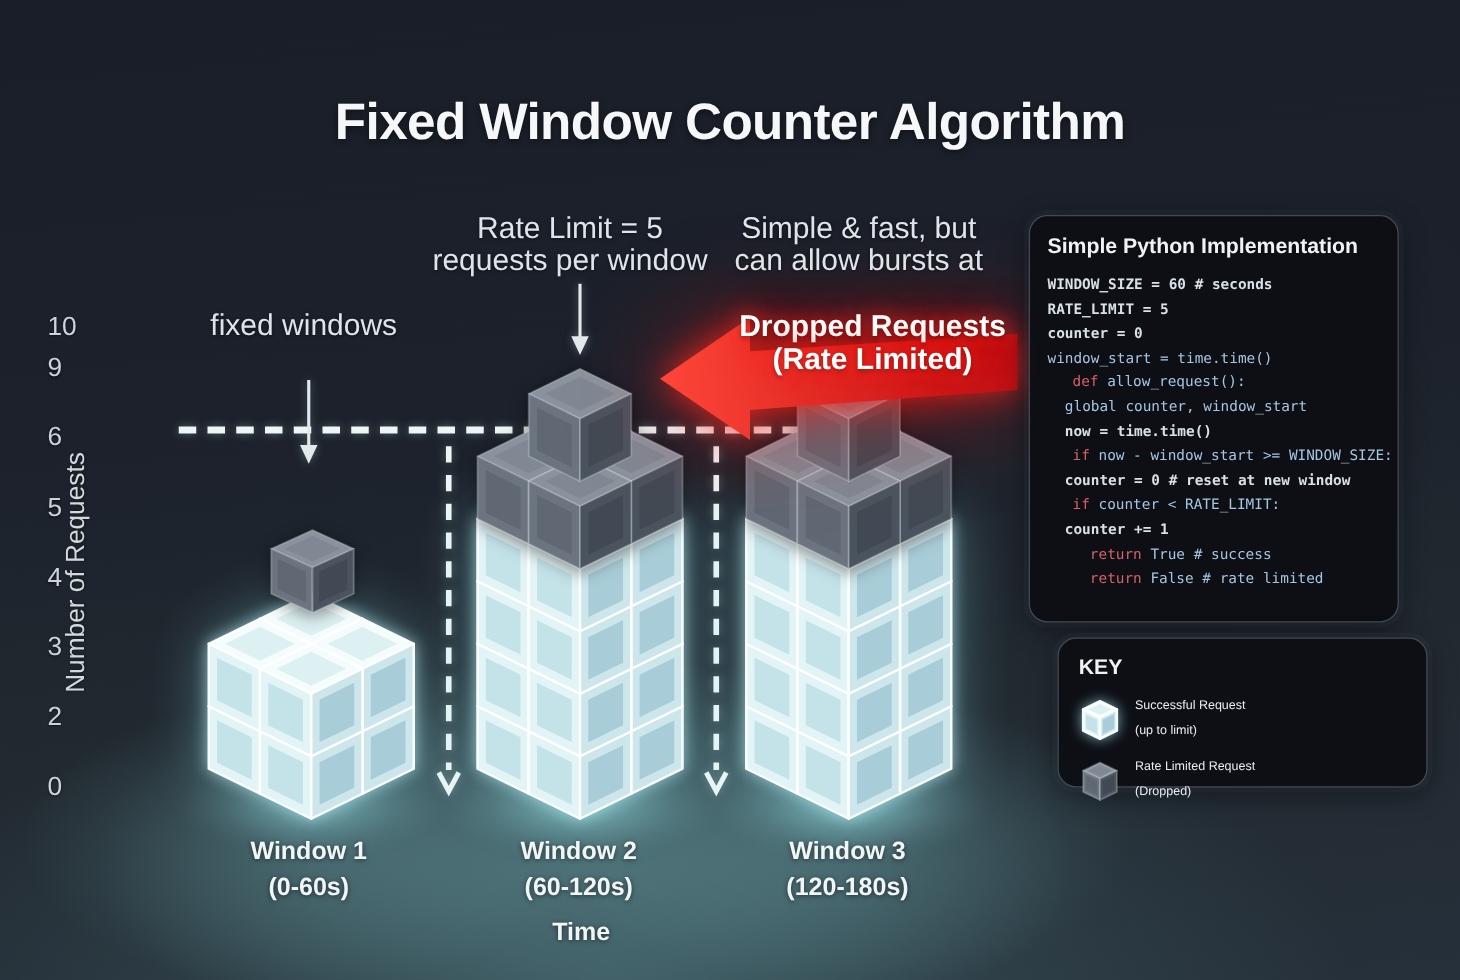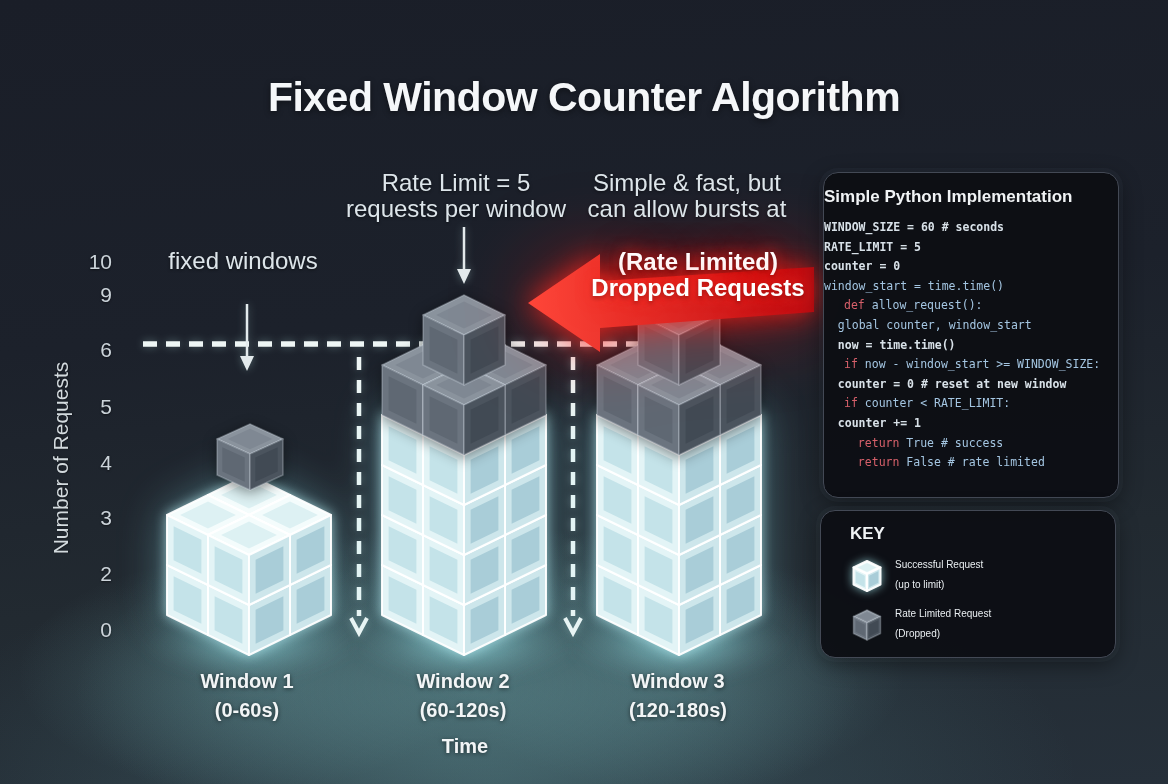--- a/index.html
+++ b/index.html
@@ -17,42 +17,42 @@
   svg.layer{position:absolute;left:0;top:0;width:1168px;height:784px;pointer-events:none;}
   .title{
     left:0;top:74px;width:1168px;text-align:center;
     font-size:41px;font-weight:bold;color:#f5f7f9;letter-spacing:-0.5px;
     text-shadow:0 2px 6px rgba(0,0,0,0.45);
   }
   .ann{ text-align:center;font-size:24px;line-height:26px;color:#dde5ea;
         text-shadow:0 1px 3px rgba(0,0,0,0.5);}
   .ann.bold{font-weight:bold;color:#ffffff;}
   .ann-dropped{text-shadow:0 0 16px rgba(255,55,45,0.95),0 0 34px rgba(255,0,0,0.55),0 2px 4px rgba(0,0,0,0.4);}
-  .ytick{width:74px;text-align:right;font-size:21px;line-height:24px;color:#ccd4da;
+  .ytick{width:74px;text-align:left;font-size:21px;line-height:24px;color:#ccd4da;
          text-shadow:0 1px 2px rgba(0,0,0,0.5);}
   .yaxis-title{
     left:-67px;top:444px;width:260px;height:28px;text-align:center;
     transform:rotate(-90deg);font-size:21px;color:#d3dade;
     text-shadow:0 1px 2px rgba(0,0,0,0.5);
   }
   .winlabel{width:224px;text-align:center;font-size:20px;font-weight:600;line-height:29px;
             color:#f2f5f6;text-shadow:0 1px 4px rgba(0,0,0,0.55);}
   .time-label{left:405px;top:735px;width:120px;text-align:center;font-size:20px;
               font-weight:bold;color:#f2f5f6;text-shadow:0 1px 4px rgba(0,0,0,0.55);}
   .panel{
     background:rgba(13,15,20,0.96);border:1px solid #434955;border-radius:15px;
     box-shadow:0 0 0 4px rgba(140,150,170,0.05), 0 6px 22px rgba(0,0,0,0.45);
     box-sizing:border-box;
   }
-  #code-panel{left:823px;top:172px;width:296px;height:326px;padding:14px 0;}
+  #code-panel{left:823px;top:172px;width:296px;height:326px;padding:14px 14px;}
   .panel-title{font-size:17px;font-weight:bold;color:#f0f3f5;margin-bottom:11px;}
   .codebox{font-family:"DejaVu Sans Mono","Liberation Mono",monospace;font-size:11.5px;
            line-height:19.6px;white-space:pre;}
   .codebox .w{color:#d8e1e8;font-weight:bold;} .codebox .b{color:#a4c6e2;} .codebox .k{color:#d6606a;margin-left:20px;}
-  #key-panel{left:820px;top:510px;width:296px;height:148px;padding:13px 29px;}
+  #key-panel{left:846px;top:510px;width:296px;height:120px;padding:13px 16px;}
   .key-item{display:flex;align-items:flex-start;gap:11px;margin-bottom:7px;}
   .key-item svg{flex:0 0 auto;margin-top:2px;}
   .key-text{font-size:10px;line-height:20px;color:#e8edf0;}
   .glowpad{position:absolute;border-radius:50%;filter:blur(7px);
     background:radial-gradient(closest-side, rgba(160,236,240,0.50), rgba(160,236,240,0.12) 62%, transparent);}
   #white-cubes{filter:drop-shadow(0 0 6px rgba(190,245,250,0.65)) drop-shadow(0 0 22px rgba(140,225,235,0.40));}
   #gray-cubes{filter:drop-shadow(0 3px 7px rgba(0,0,0,0.45));}
   #dashed-lines{filter:drop-shadow(0 0 4px rgba(185,232,232,0.35));}
   #red-arrow-layer{filter:drop-shadow(0 0 14px rgba(255,45,35,0.80)) drop-shadow(0 0 38px rgba(255,0,0,0.50));}
   .icon-glow{filter:drop-shadow(0 0 5px rgba(170,240,245,0.7));}
@@ -422,22 +422,22 @@
       <div>requests per window</div>
   </div>
   <div class="abs ann" style="left:572px;top:170px;width:230px;">
     <div>Simple &amp; fast, but</div>
       <div>can allow bursts at</div>
   </div>
   <div class="abs ann" style="left:130px;top:248px;width:226px;">
       <div>fixed windows</div>
   </div>
   <div class="abs ann bold ann-dropped" style="left:578px;top:249px;width:240px;">
-    <div>(Rate Limited)</div>
-      <div>Dropped Requests</div>
+    <div>Dropped Requests</div>
+      <div>(Rate Limited)</div>
   </div>
 
   <div class="abs yaxis-title">Number of Requests</div>
   <div class="abs ytick" style="left:38px;top:250px;">10</div>
   <div class="abs ytick" style="left:38px;top:283px;">9</div>
   <div class="abs ytick" style="left:38px;top:338px;">6</div>
   <div class="abs ytick" style="left:38px;top:395px;">5</div>
   <div class="abs ytick" style="left:38px;top:451px;">4</div>
   <div class="abs ytick" style="left:38px;top:506px;">3</div>
   <div class="abs ytick" style="left:38px;top:562px;">2</div>

